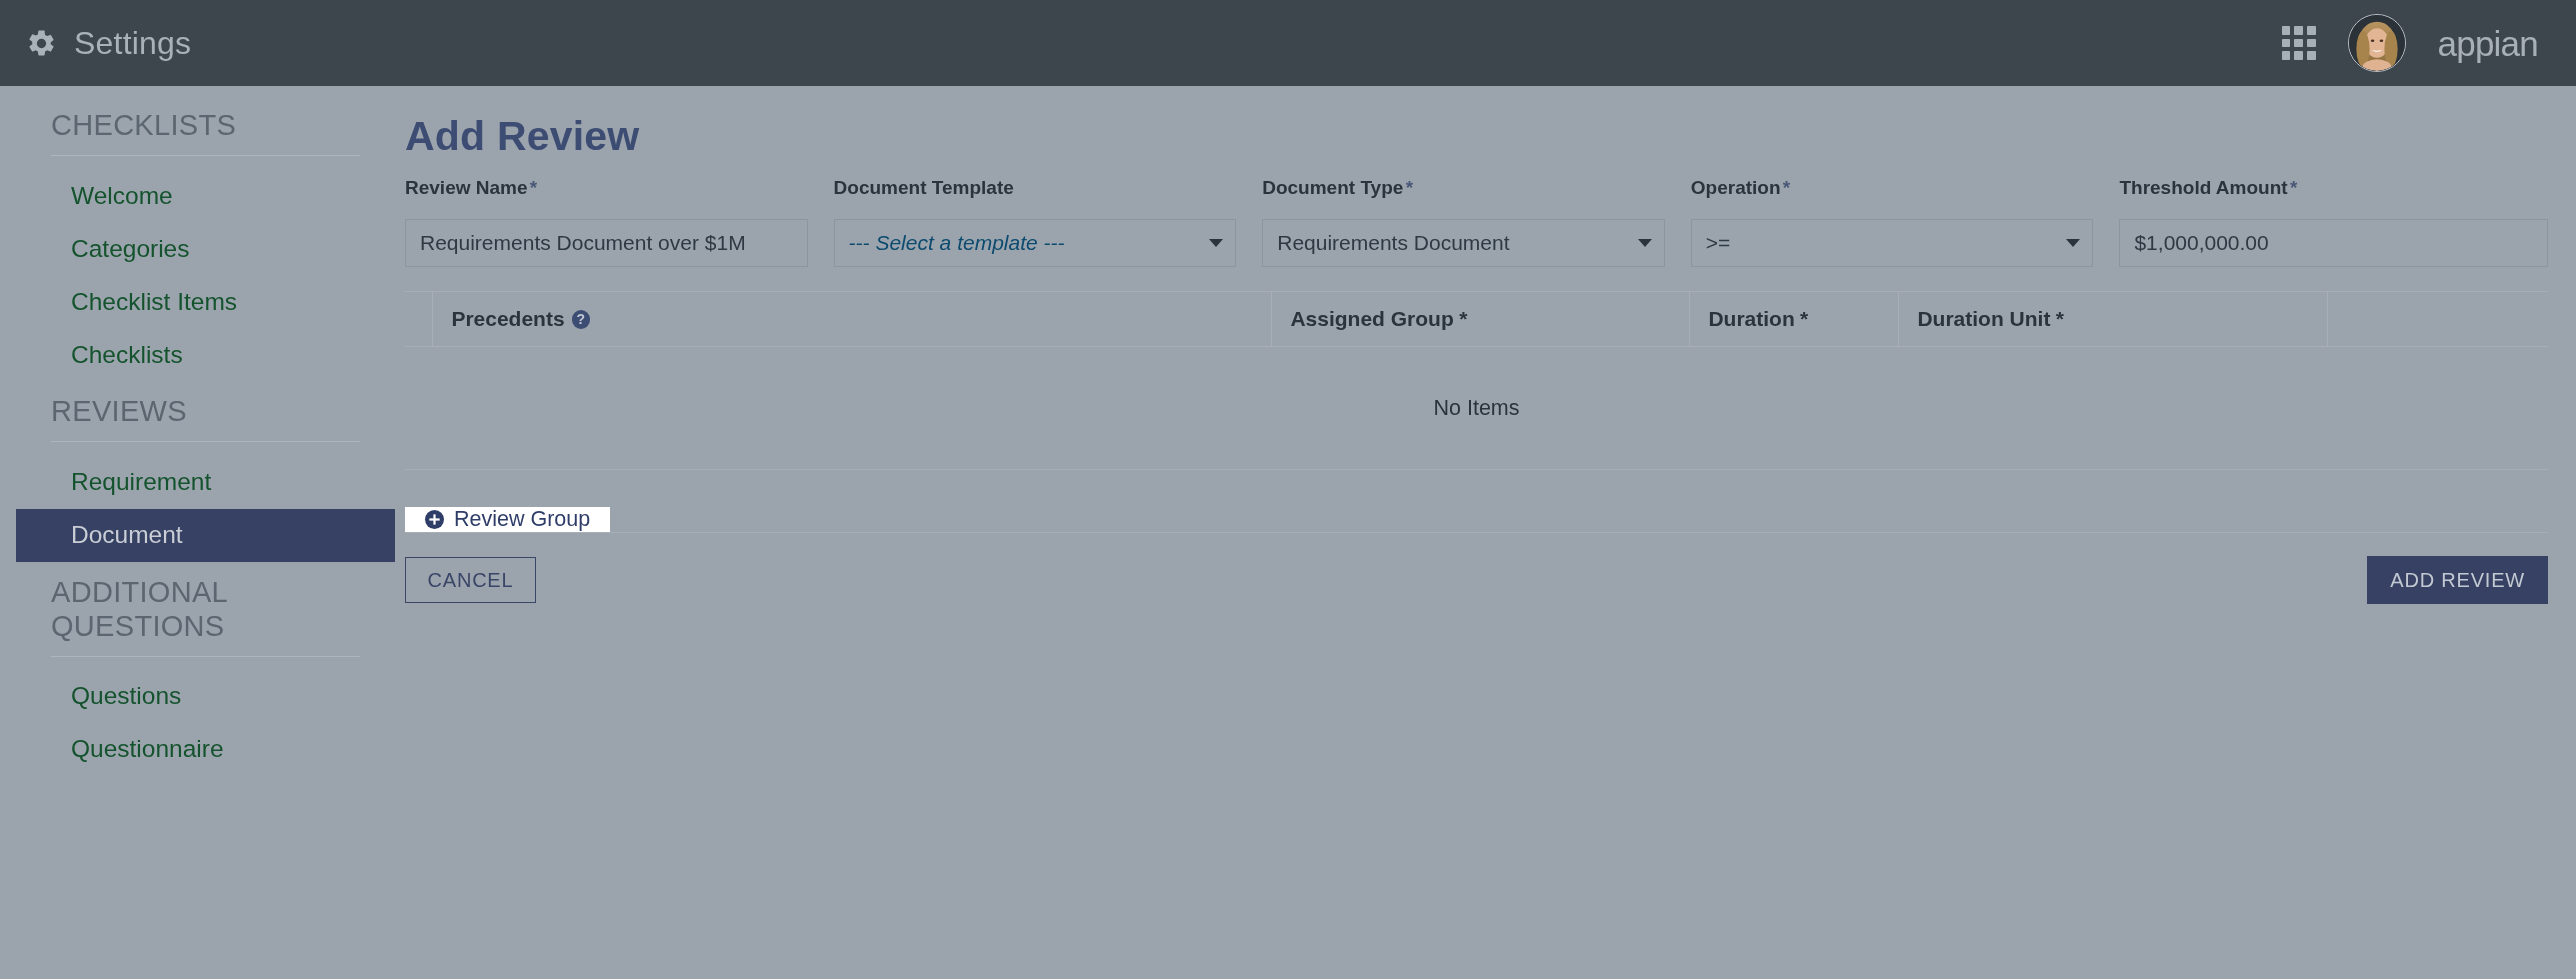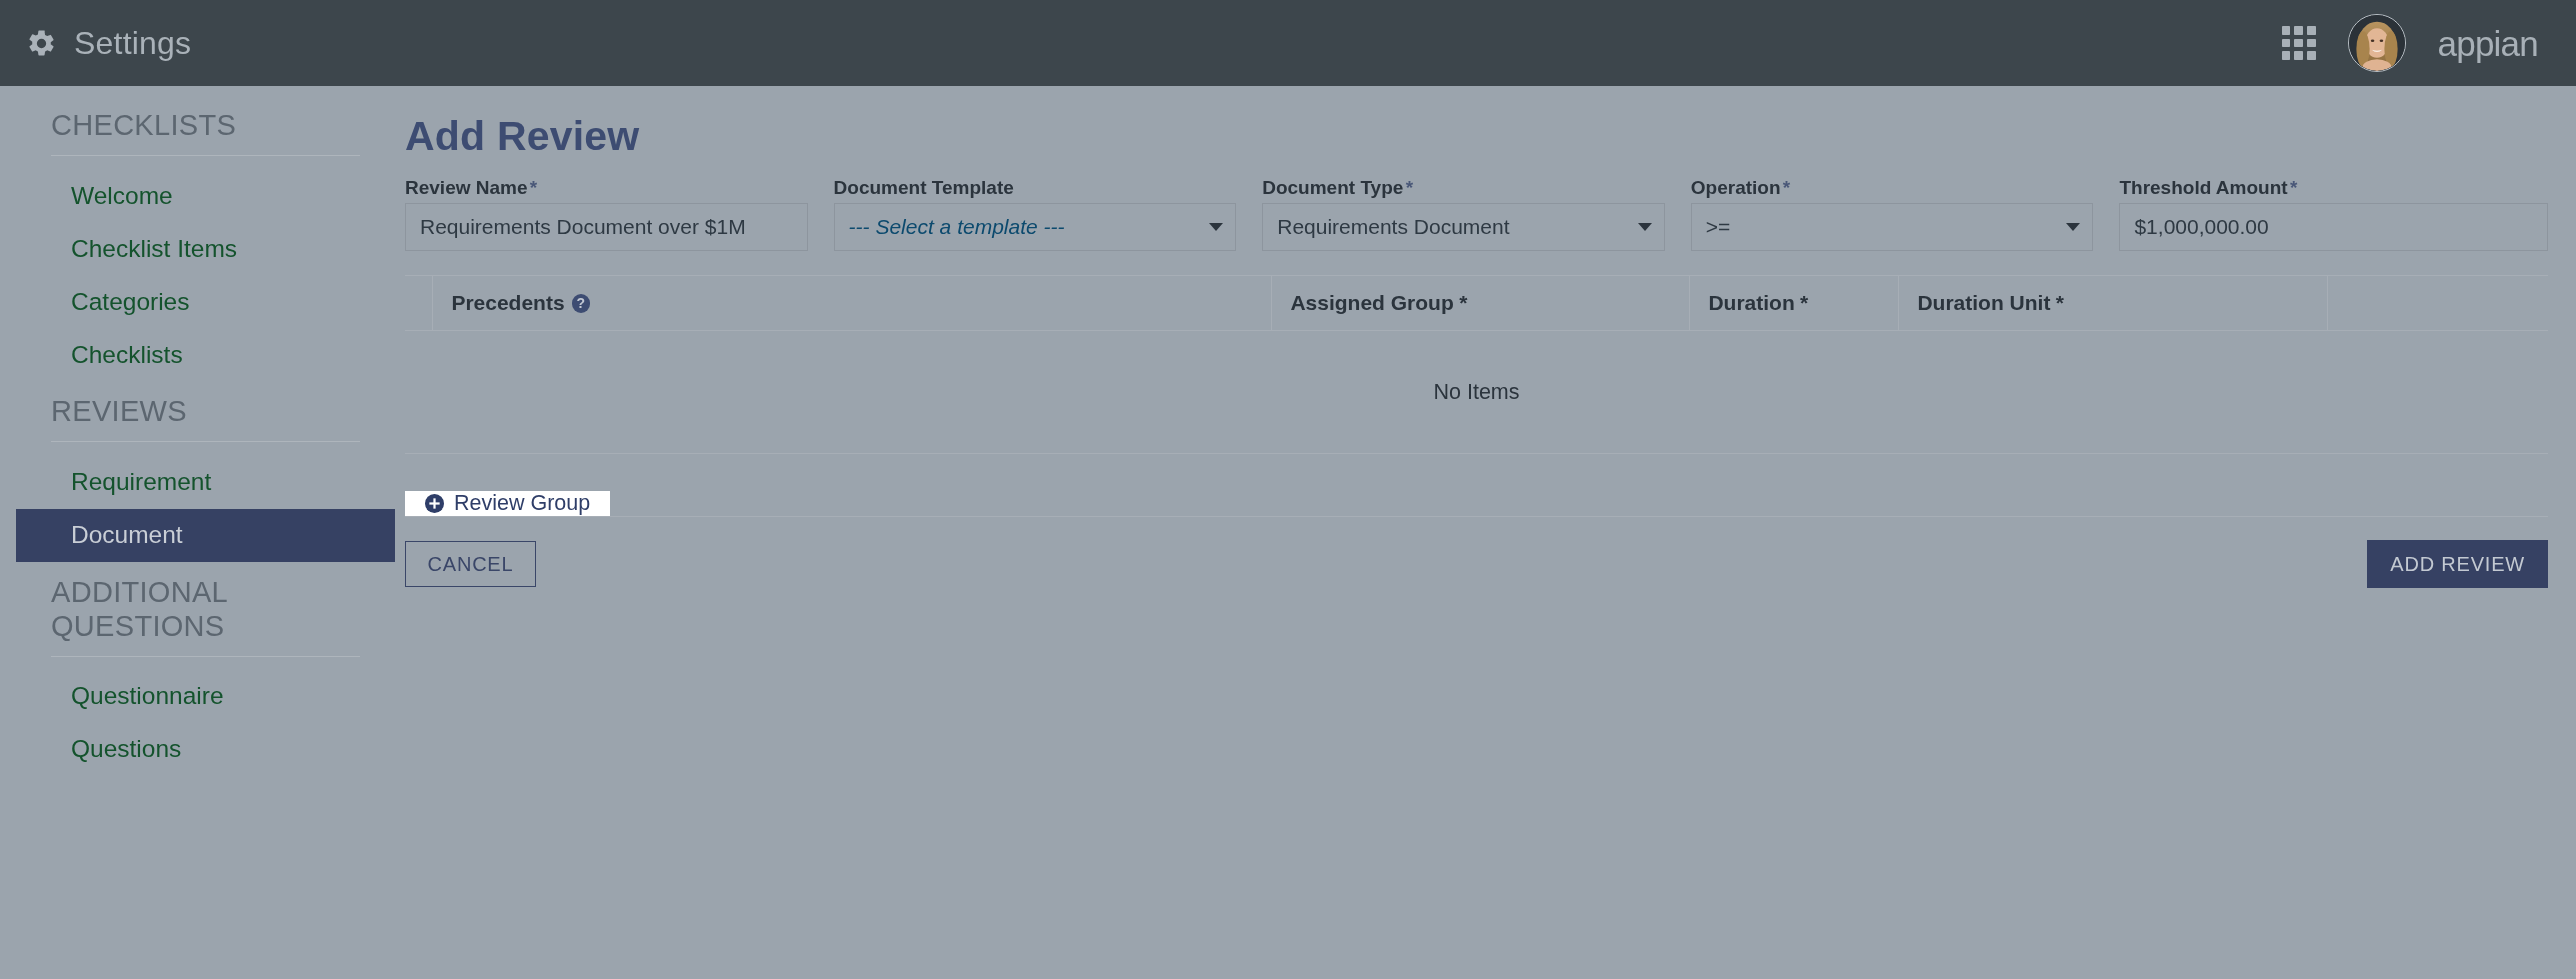--- a/index.html
+++ b/index.html
@@ -140,21 +140,21 @@
     display: flex;
     gap: 0;
   }
   .form-col {
     padding-right: 26px;
   }
   .field-label {
     font-size: 19px;
     font-weight: 700;
     color: #2b343d;
-    margin-bottom: 3px;
+    margin-bottom: 19px;
     line-height: 1.2;
     white-space: nowrap;
   }
   .req-star {
     color: #4a5878;
     font-weight: 700;
     padding-left: 2.3px;
   }
   .field-box {
     height: 48px;
@@ -339,39 +339,39 @@
   </div>
 </div>
 
 <div class="sidebar">
 
   <div style="padding-top:23px;">
     <div class="side-section-title">CHECKLISTS</div>
     <div class="side-divider"></div>
     <div style="height:14px"></div>
     <div class="side-item">Welcome</div>
+    <div class="side-item">Categories</div>
     <div class="side-item">Checklist Items</div>
-    <div class="side-item">Categories</div>
     <div class="side-item">Checklists</div>
   </div>
 
   <div style="padding-top:14px;">
     <div class="side-section-title">REVIEWS</div>
     <div class="side-divider"></div>
     <div style="height:14px"></div>
     <div class="side-item">Requirement</div>
     <div class="side-item active">Document</div>
   </div>
 
   <div style="padding-top:14px;">
     <div class="side-section-title">ADDITIONAL QUESTIONS</div>
     <div class="side-divider"></div>
     <div style="height:14px"></div>
+    <div class="side-item">Questions</div>
     <div class="side-item">Questionnaire</div>
-    <div class="side-item">Questions</div>
   </div>
 
 </div>
 
 <div class="main">
 
   <div class="page-title">Add Review</div>
 
   <div class="form-row">
 

